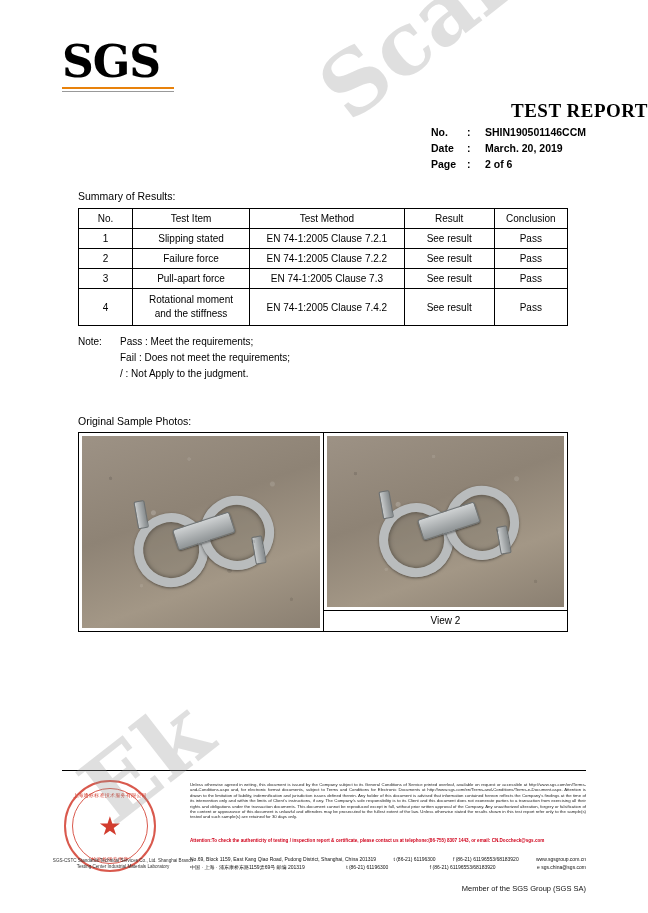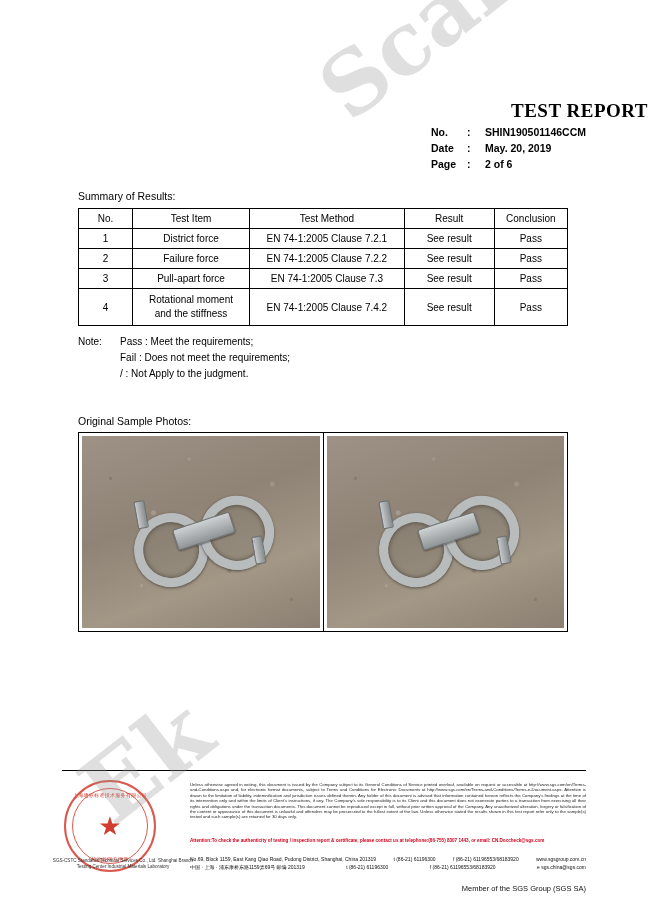--- a/index.html
+++ b/index.html
@@ -340,33 +340,38 @@
     left: 60px; top: 760px;
     font-size: 92px;
     transform: rotate(-38deg);
   }
 </style>
 </head>
 <body>
 
 <div class="page">
 
+  <div class="logo-wrap">
+    <div class="logo-text">SGS</div>
+    <div class="logo-rule"></div>
+    <div class="logo-rule2"></div>
+  </div>
 
   <div class="report-title">TEST REPORT</div>
 
   <div class="meta">
     <div class="meta-row">
       <span class="meta-key">No.</span>
       <span class="meta-colon">:</span>
       <span class="meta-val">SHIN190501146CCM</span>
     </div>
     <div class="meta-row">
       <span class="meta-key">Date</span>
       <span class="meta-colon">:</span>
-      <span class="meta-val">May. 20, 2019</span>
+      <span class="meta-val">March. 20, 2019</span>
     </div>
     <div class="meta-row">
       <span class="meta-key">Page</span>
       <span class="meta-colon">:</span>
       <span class="meta-val">2 of 6</span>
     </div>
   </div>
 
   <div class="summary-label">Summary of Results:</div>
 
@@ -376,21 +381,21 @@
         <th class="col-no">No.</th>
         <th class="col-item">Test Item</th>
         <th class="col-method">Test Method</th>
         <th class="col-result">Result</th>
         <th class="col-concl">Conclusion</th>
       </tr>
     </thead>
     <tbody>
       <tr>
         <td>1</td>
-        <td>District force</td>
+        <td>Slipping stated</td>
         <td>EN 74-1:2005 Clause 7.2.1</td>
         <td>See result</td>
         <td>Pass</td>
       </tr>
       <tr>
         <td>2</td>
         <td>Failure force</td>
         <td>EN 74-1:2005 Clause 7.2.2</td>
         <td>See result</td>
         <td>Pass</td>
@@ -444,20 +449,21 @@
     <div class="photo-cell">
       <div class="photo-img">
         <div class="coupler">
           <div class="ring left"></div>
           <div class="ring right"></div>
           <div class="bridge"></div>
           <div class="bolt b1"></div>
           <div class="bolt b2"></div>
         </div>
       </div>
+      <div class="photo-caption">View 2</div>
     </div>
   </div>
 
   <div class="footer-rule"></div>
 
   <div class="stamp">
     <div class="circle"></div>
     <div class="circle inner"></div>
     <div class="arc-top">上海通标标准技术服务有限公司</div>
     <div class="star">★</div>

